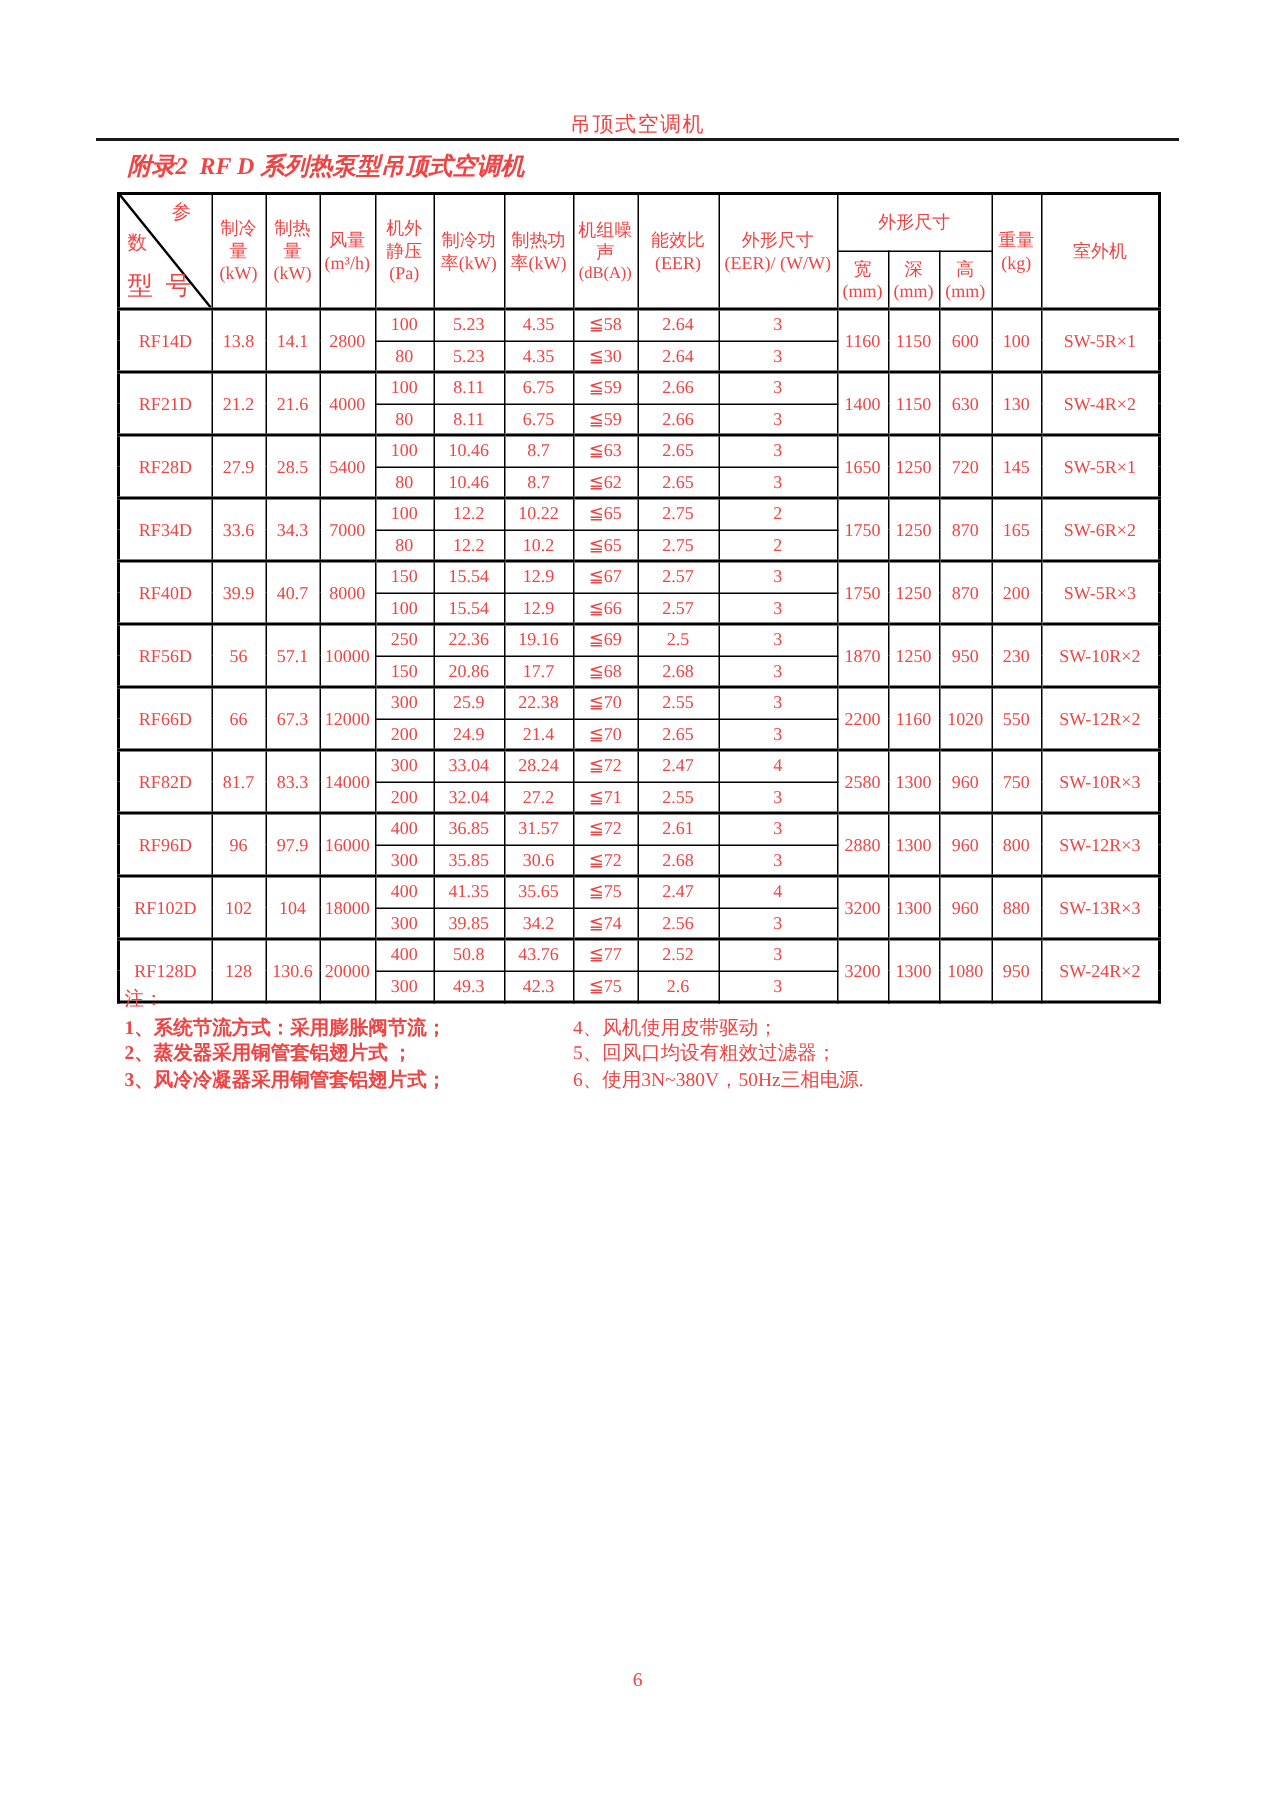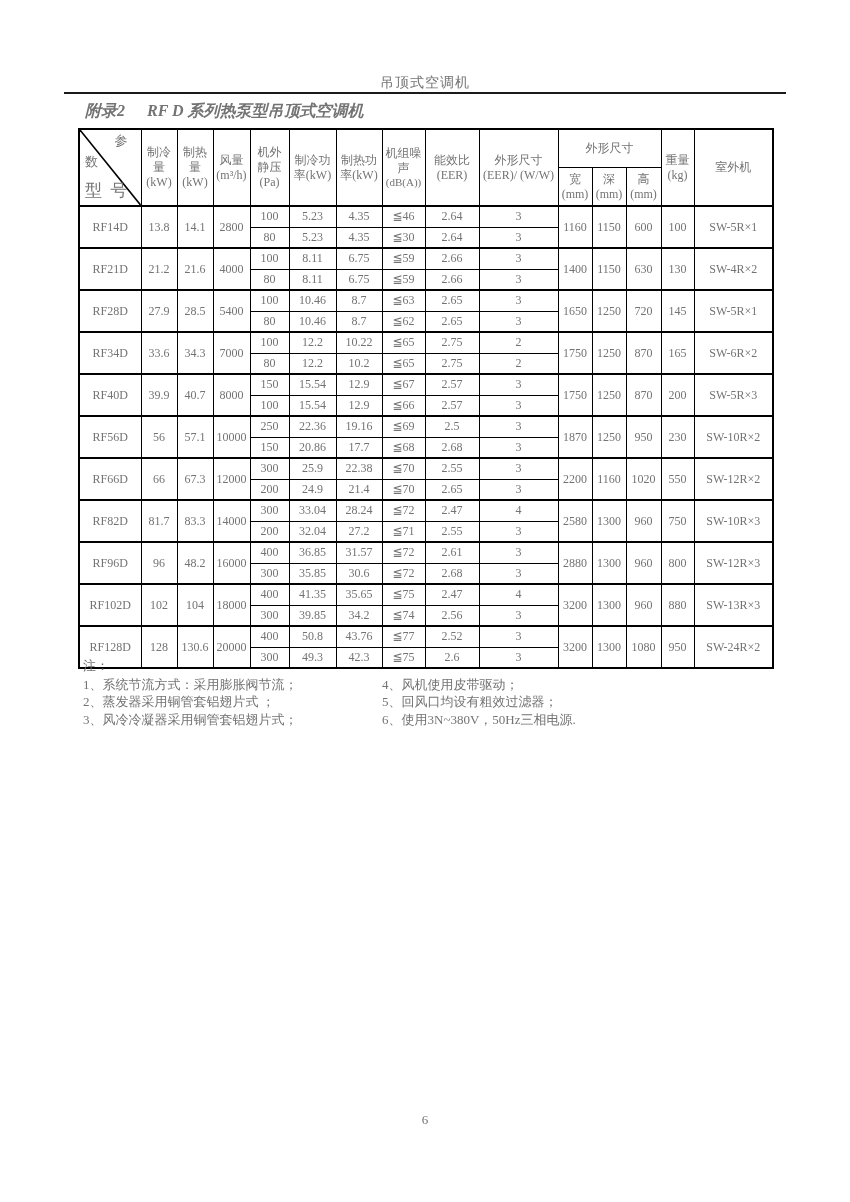--- a/index.html
+++ b/index.html
@@ -3,21 +3,21 @@
 <meta charset="utf-8">
 <style>
   html, body { margin: 0; padding: 0; background: #e8e8e8; }
   .page {
     position: relative;
     width: 850px;
     height: 1202px;
     margin: 0 auto;
     background: #ffffff;
     font-family: "Liberation Serif", "DejaVu Serif", serif;
-    color: #737373;
+    color: #ef4444;
     overflow: hidden;
   }
   .running-header {
     position: absolute;
     top: 74px; left: 0;
     width: 100%;
     text-align: center;
     font-size: 14px;
     letter-spacing: 1px;
   }
@@ -26,21 +26,21 @@
     top: 92px; left: 64px; right: 64px;
     border-top: 2px solid #1a1a1a;
   }
   .doc-title {
     position: absolute;
     top: 101px; left: 85px;
     font-size: 16px;
     font-weight: bold;
     font-style: italic;
   }
-  .doc-title .appendix-label { margin-right: 22px; }
+  .doc-title .appendix-label { margin-right: 8px; }
 
   table.spec-table {
     position: absolute;
     top: 128px; left: 78px;
     width: 694px;
     border-collapse: collapse;
     table-layout: fixed;
     border: 2px solid #000;
   }
   .spec-table th, .spec-table td {
@@ -68,21 +68,21 @@
   .corner-cell .c-bottom { position: absolute; bottom: 4px; left: 5px; font-size: 17px; letter-spacing: 2px; }
 
   .notes {
     position: absolute;
     top: 657px; left: 83px; right: 70px;
     font-size: 13px;
     line-height: 17.5px;
   }
   .notes-title { margin-bottom: 1px; }
   .notes-cols { display: flex; }
-  .notes-col-left { width: 299px; flex: 0 0 299px; }
+  .notes-col-left { width: 299px; flex: 0 0 299px; font-weight: bold; }
   .notes-col-right { flex: 1; }
   .note-item { white-space: nowrap; }
 
   .page-number {
     position: absolute;
     top: 1112px; left: 0;
     width: 100%;
     text-align: center;
     font-size: 13px;
   }
@@ -166,21 +166,21 @@
     </thead>
     <tbody id="spec-body">
         <tr class="group-start">
           <td rowspan="2">RF14D</td>
           <td rowspan="2">13.8</td>
           <td rowspan="2">14.1</td>
           <td rowspan="2">2800</td>
           <td>100</td>
           <td>5.23</td>
           <td>4.35</td>
-          <td>≦46</td>
+          <td>≦58</td>
           <td>2.64</td>
           <td>3</td>
           <td rowspan="2">1160</td>
           <td rowspan="2">1150</td>
           <td rowspan="2">600</td>
           <td rowspan="2">100</td>
           <td rowspan="2">SW-5R×1</td>
         </tr>
         <tr>
           <td>80</td>
@@ -361,21 +361,21 @@
           <td>200</td>
           <td>32.04</td>
           <td>27.2</td>
           <td>≦71</td>
           <td>2.55</td>
           <td>3</td>
         </tr>
         <tr class="group-start">
           <td rowspan="2">RF96D</td>
           <td rowspan="2">96</td>
-          <td rowspan="2">48.2</td>
+          <td rowspan="2">97.9</td>
           <td rowspan="2">16000</td>
           <td>400</td>
           <td>36.85</td>
           <td>31.57</td>
           <td>≦72</td>
           <td>2.61</td>
           <td>3</td>
           <td rowspan="2">2880</td>
           <td rowspan="2">1300</td>
           <td rowspan="2">960</td>

